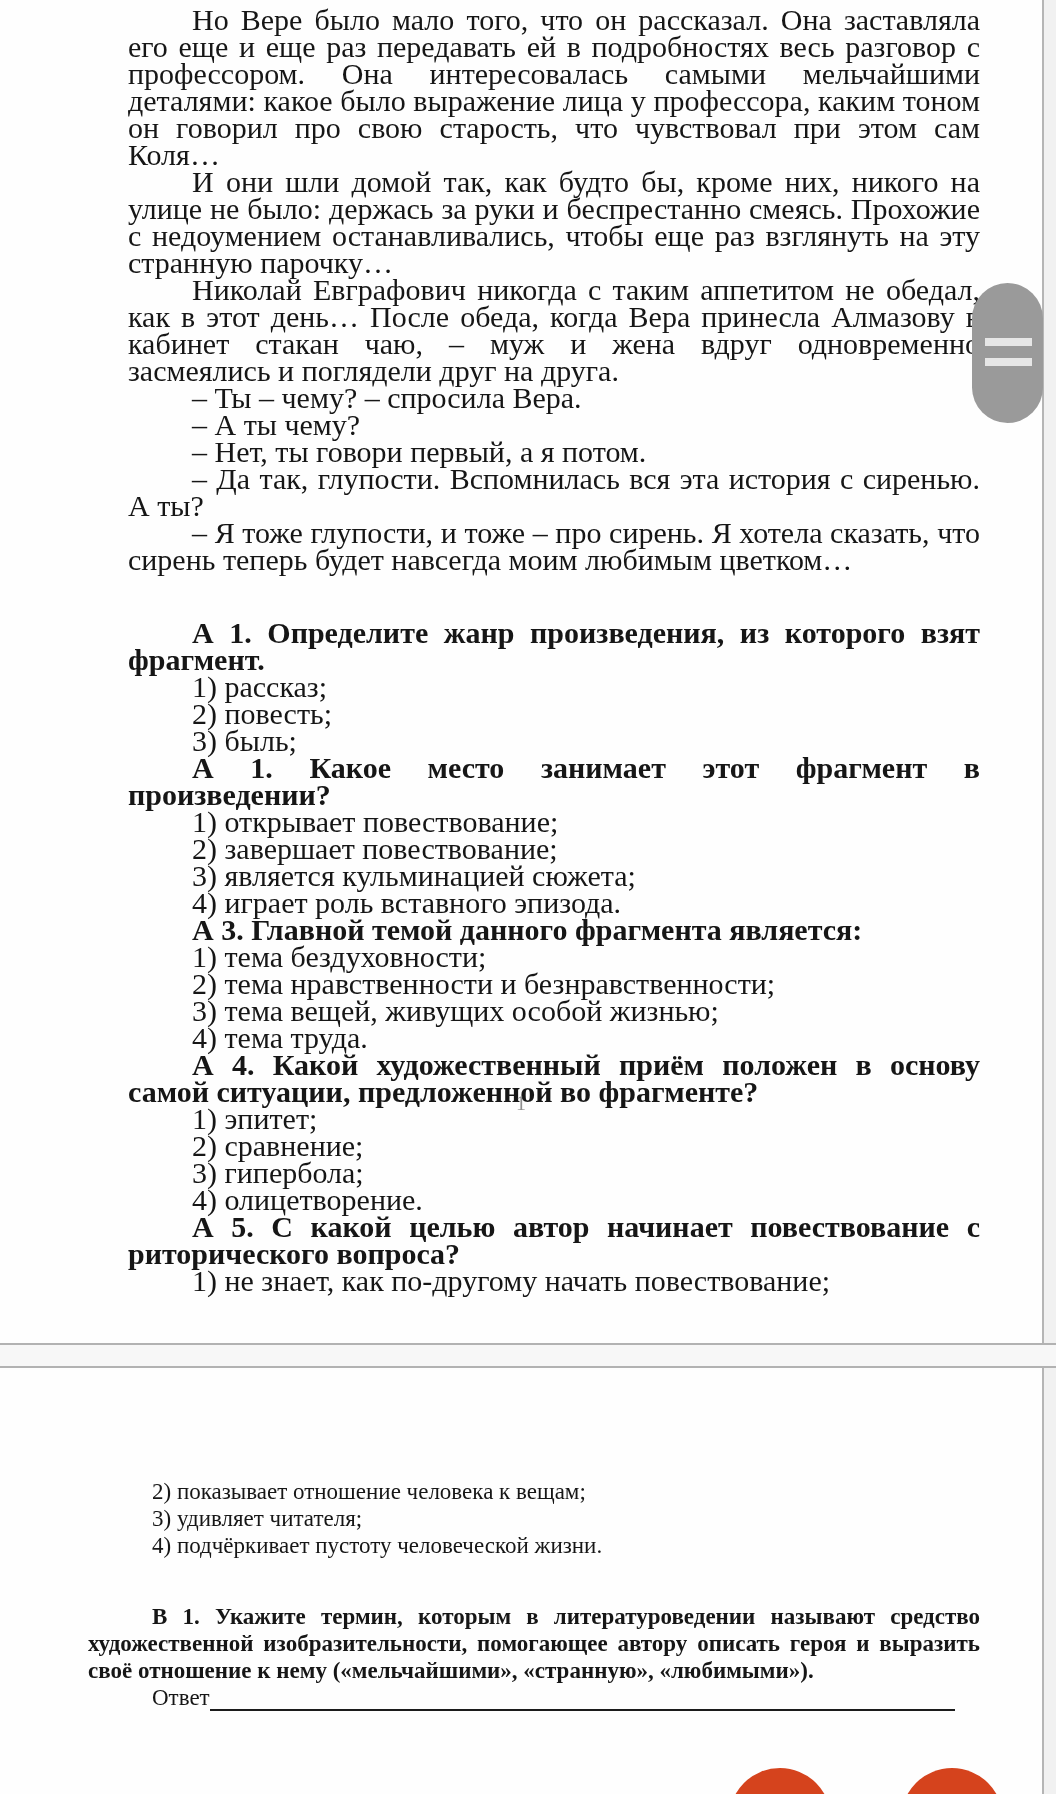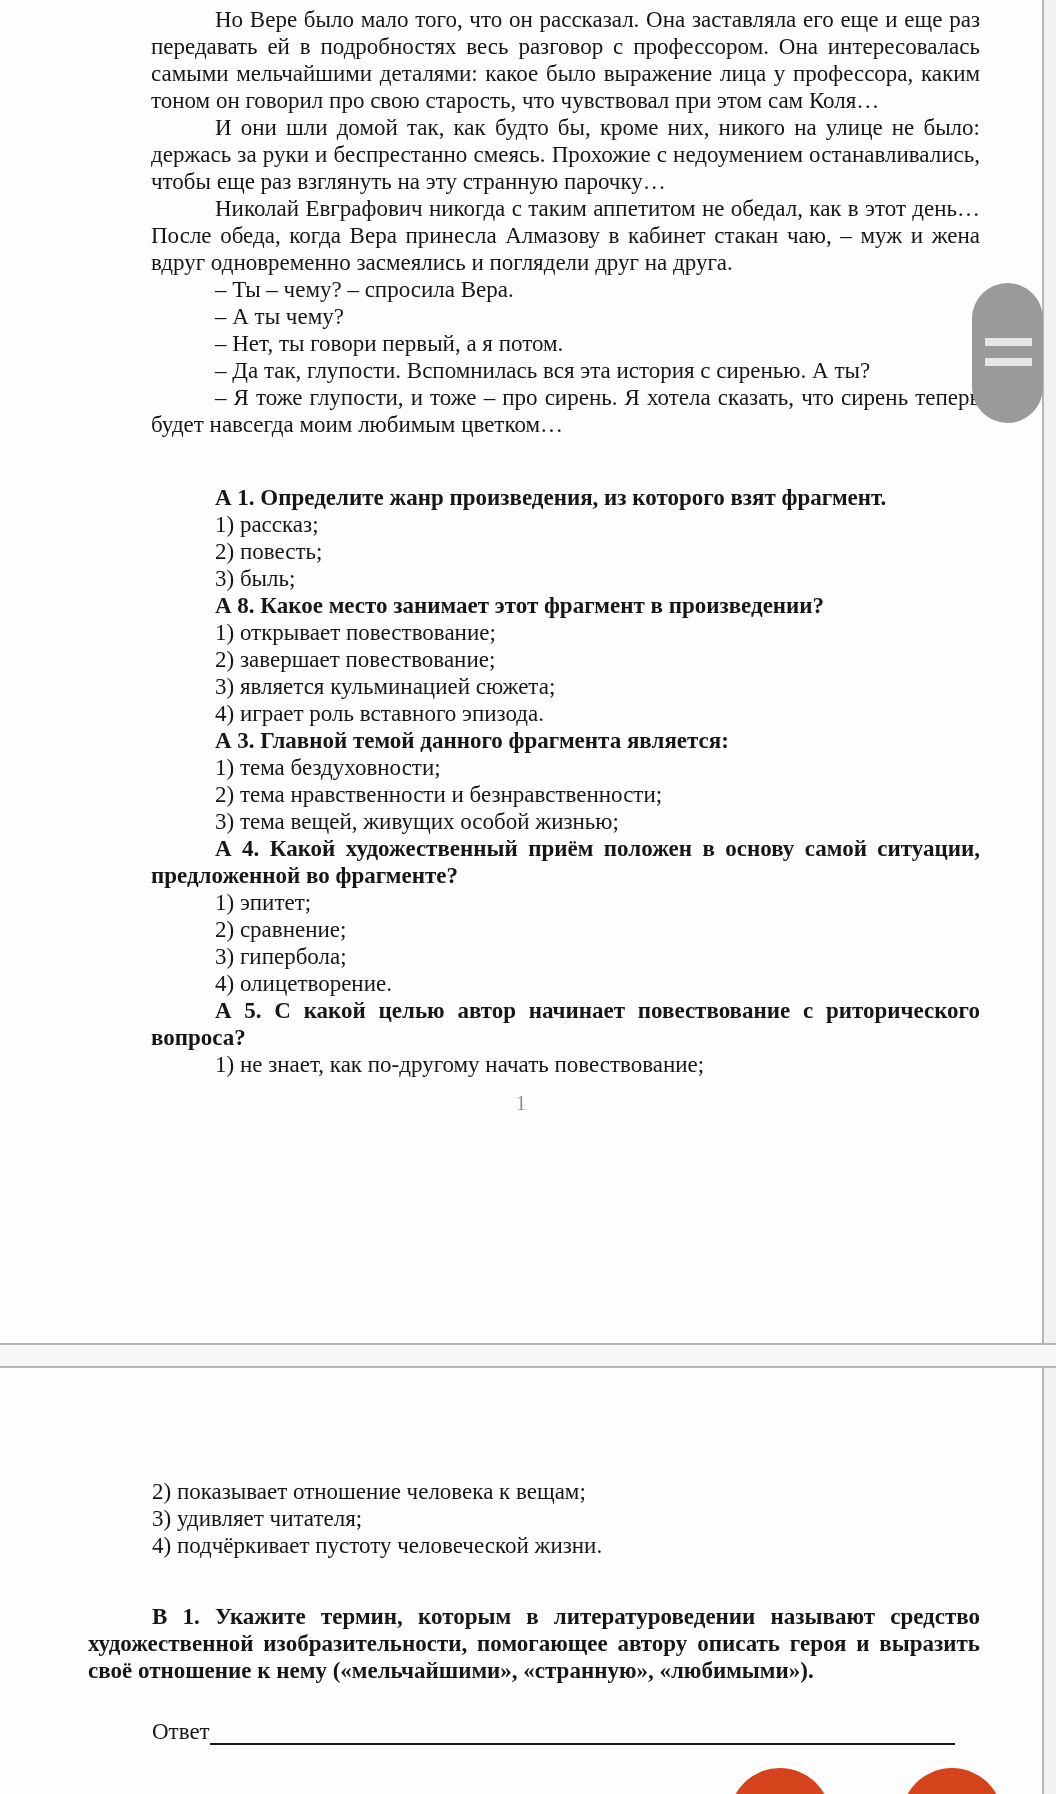--- a/index.html
+++ b/index.html
@@ -21,24 +21,23 @@
   .separator {
     width: 100%;
     height: 21px;
     background: #f7f7f7;
     border-top: 2px solid #b2b2b2;
     border-bottom: 2px solid #b2b2b2;
   }
   .page2 { height: 430px; }
   .content {
     padding: 6px 62px 0 128px;
-    font-size: 23px;
+    font-size: 30px;
     line-height: 27px;
     text-align: justify;
-    margin-left: 23px;
   }
   .content2 {
     padding: 110px 62px 0 88px;
     font-size: 23px;
     line-height: 27px;
     text-align: justify;
   }
   .para { margin: 0; text-indent: 64px; }
   .bold { font-weight: bold; }
   .questions { margin-top: 46px; }
@@ -61,21 +60,20 @@
   .scroll-handle .bar {
     position: absolute;
     left: 13px;
     width: 47px; height: 8px;
     background: #e6e6e6;
   }
   .bar1 { top: 55px; }
   .bar2 { top: 75px; }
   .answer-row {
     display: flex;
-    margin-top: 34px;
     padding-left: 64px;
     text-align: left;
   }
   .answer-label { flex: 0 0 auto; }
   .answer-line {
     flex: 1 1 auto;
     margin-right: 25px;
     border-bottom: 2px solid #1c1c1c;
   }
   .fab {
@@ -101,30 +99,31 @@
     <p class="para">– Нет, ты говори первый, а я потом.</p>
     <p class="para">– Да так, глупости. Вспомнилась вся эта история с сиренью. А ты?</p>
     <p class="para">– Я тоже глупости, и тоже – про сирень. Я хотела сказать, что сирень теперь будет навсегда моим любимым цветком…</p>
 
     <div class="questions">
       <p class="para bold">А 1. Определите жанр произведения, из которого взят фрагмент.</p>
       <p class="para">1) рассказ;</p>
       <p class="para">2) повесть;</p>
       <p class="para">3) быль;</p>
 
-      <p class="para bold">А 8. Какое место занимает этот фрагмент в произведении?</p>
+      <p class="para bold">А 1. Какое место занимает этот фрагмент в произведении?</p>
       <p class="para">1) открывает повествование;</p>
       <p class="para">2) завершает повествование;</p>
       <p class="para">3) является кульминацией сюжета;</p>
       <p class="para">4) играет роль вставного эпизода.</p>
 
       <p class="para bold">А 3. Главной темой данного фрагмента является:</p>
       <p class="para">1) тема бездуховности;</p>
       <p class="para">2) тема нравственности и безнравственности;</p>
       <p class="para">3) тема вещей, живущих особой жизнью;</p>
+      <p class="para">4) тема труда.</p>
 
       <p class="para bold">А 4. Какой художественный приём положен в основу самой ситуации, предложенной во фрагменте?</p>
       <p class="para">1) эпитет;</p>
       <p class="para">2) сравнение;</p>
       <p class="para">3) гипербола;</p>
       <p class="para">4) олицетворение.</p>
 
       <p class="para bold">А 5. С какой целью автор начинает повествование с риторического вопроса?</p>
       <p class="para">1) не знает, как по-другому начать повествование;</p>
     </div>

